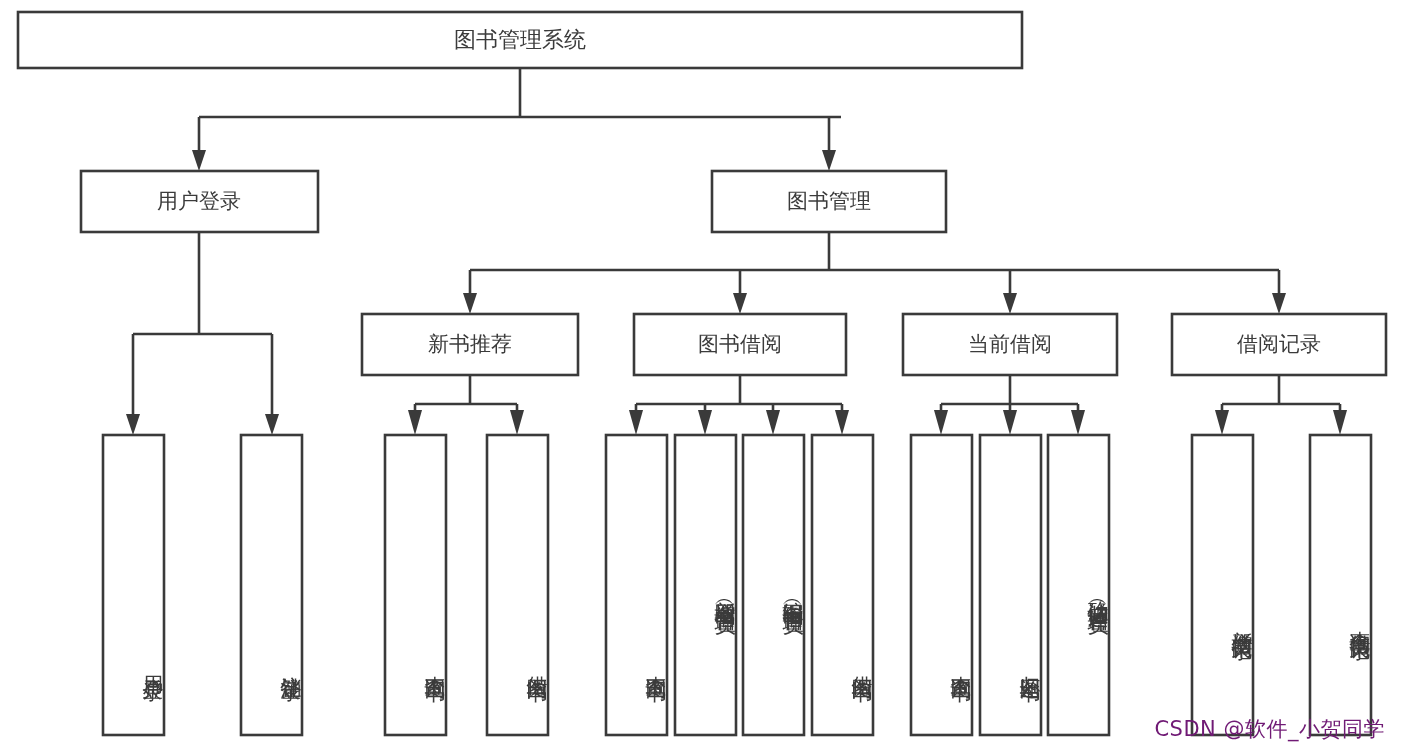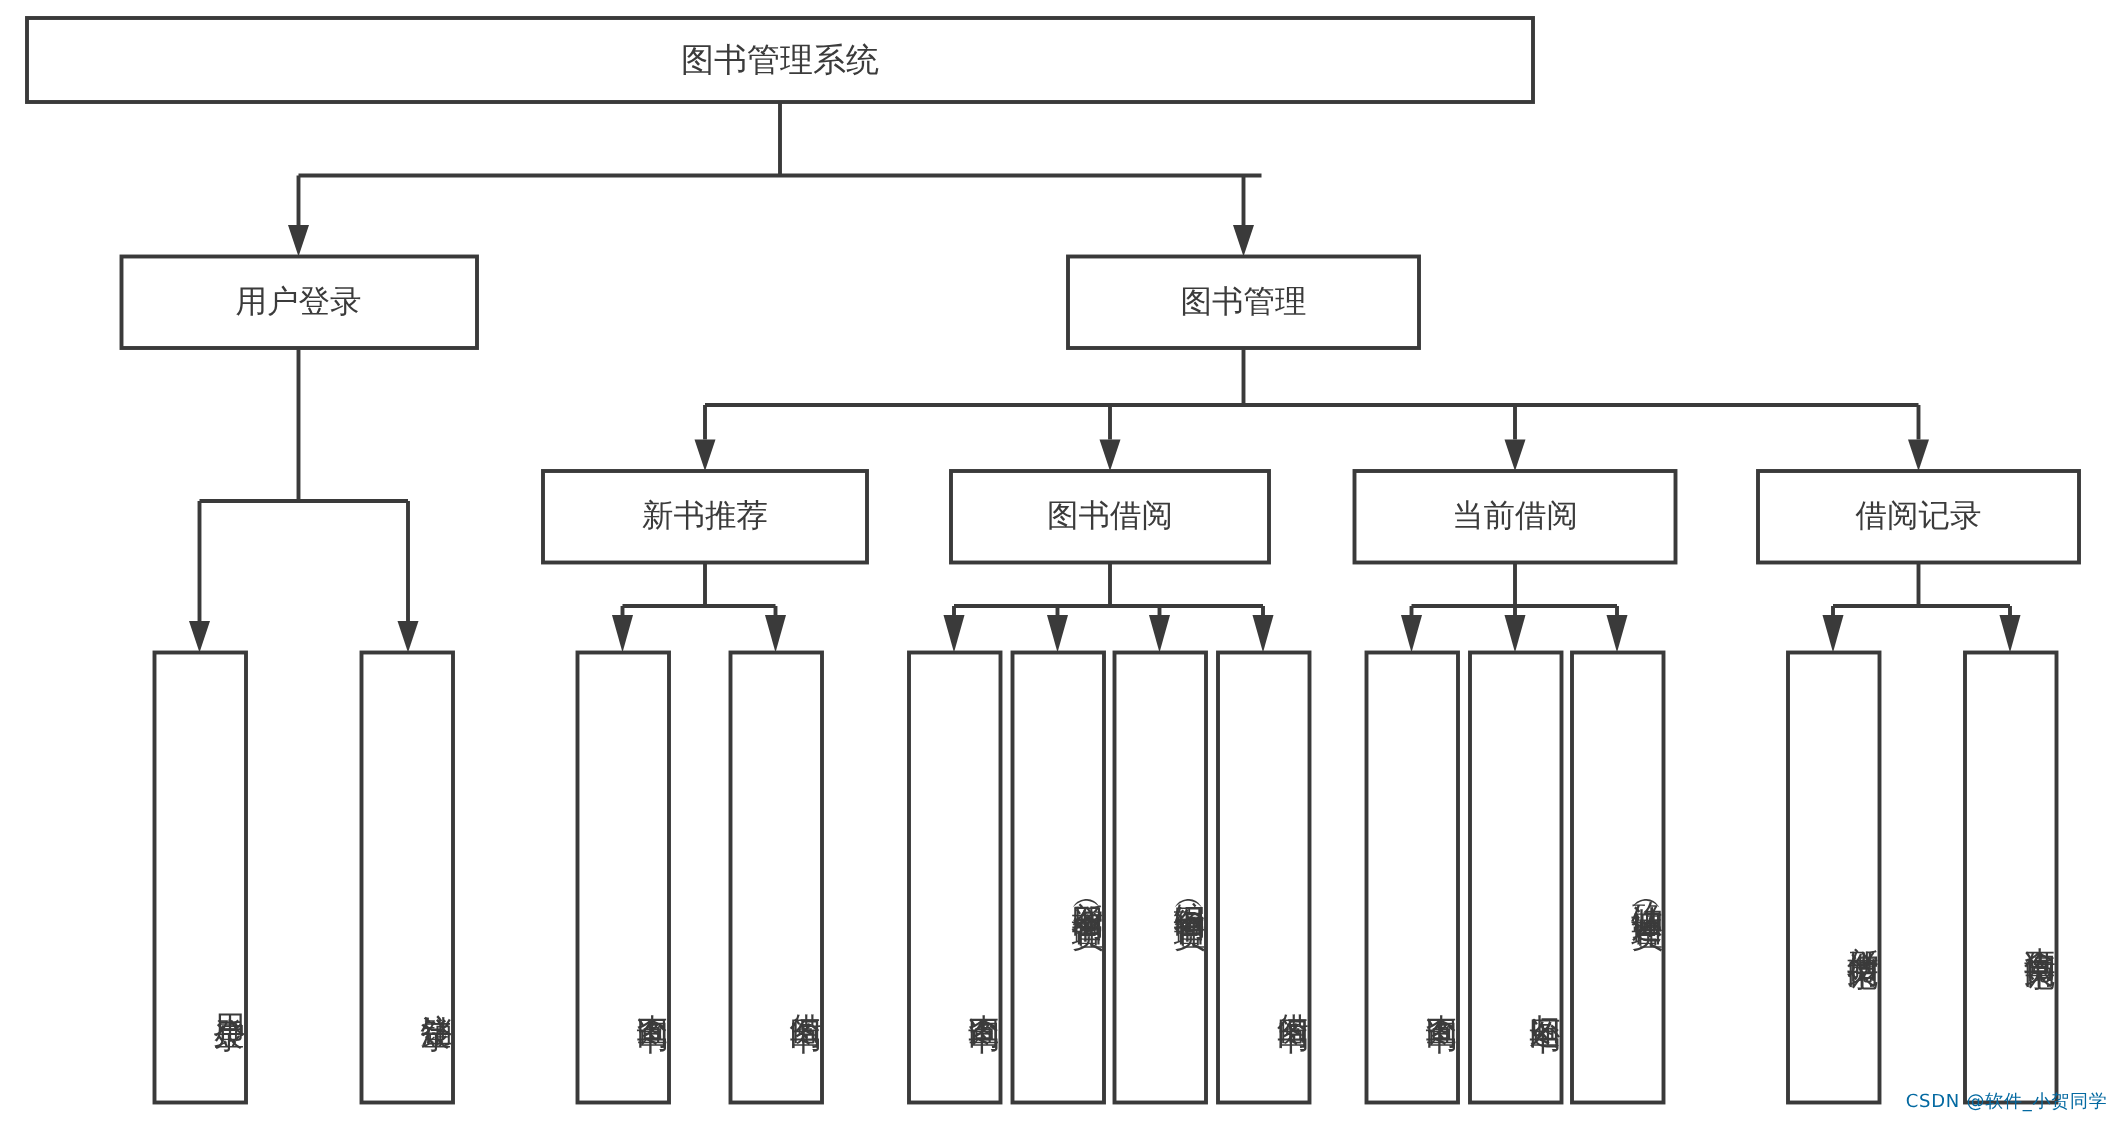--- a/index.html
+++ b/index.html
@@ -65,25 +65,25 @@
     line-height: 1.12;
     letter-spacing: 2px;
     display: flex;
     align-items: flex-start;
     justify-content: center;
     white-space: nowrap;
     pointer-events: none;
   }
   .watermark {
     position: absolute;
-    right: 0;
+    right: 20px;
     bottom: 4px;
     font-family: "DejaVu Sans", "Liberation Sans", sans-serif;
-    font-size: 12px;
-    color: #0369a1;
+    font-size: 21px;
+    color: #701a75;
     letter-spacing: 0.5px;
     white-space: nowrap;
   }
 </style>
 </head>
 <body>
 
 <div id="diagram-root">
 
   <svg id="flow-svg" viewBox="0 0 1405 747">

